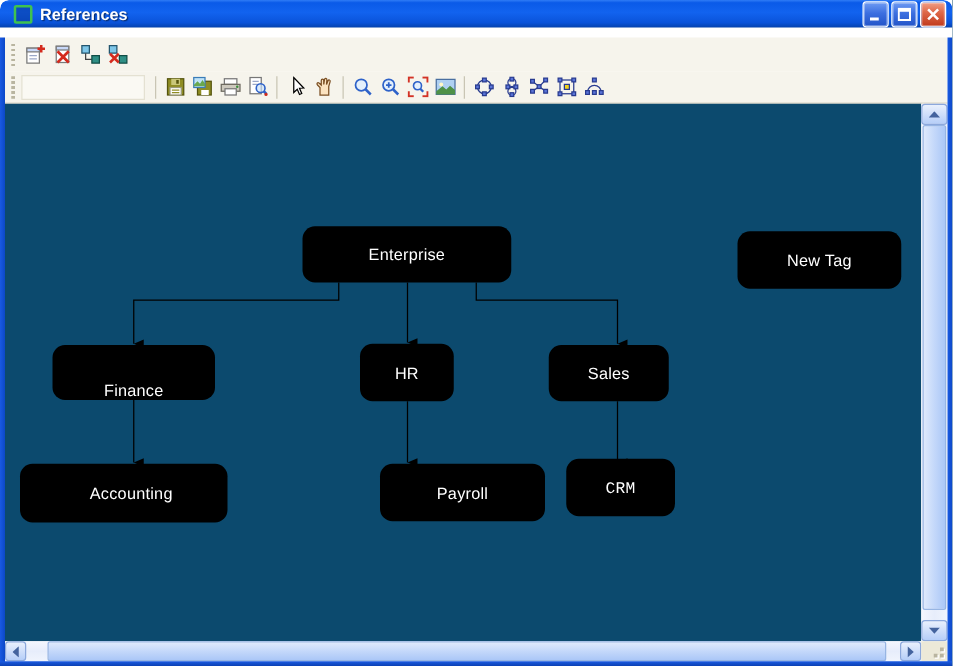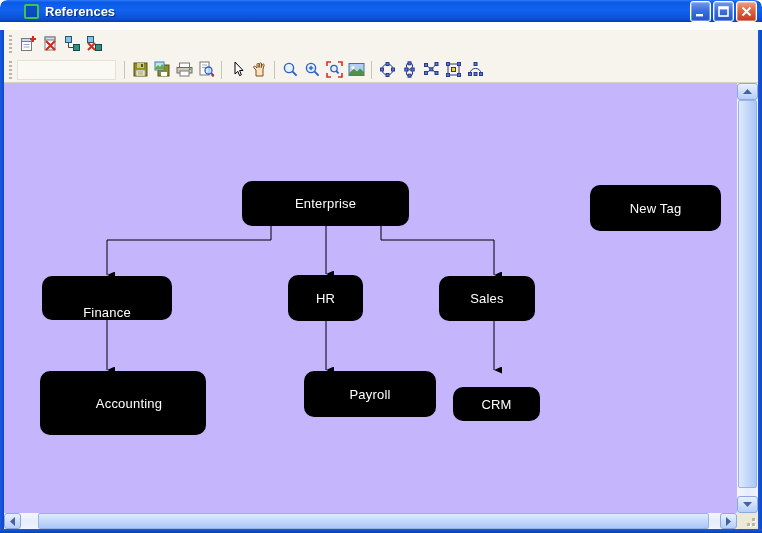--- a/index.html
+++ b/index.html
@@ -3,21 +3,21 @@
 <meta charset="utf-8">
 <style>
   * { box-sizing: border-box; margin: 0; padding: 0; }
   html,body { width:762px; height:533px; }
   body { font-family: "Liberation Sans", sans-serif; background:#fff; }
   .window { position:relative; width:762px; height:533px; overflow:hidden; background:#fff; border-radius:7px 7px 0 0; }
 
   
   .titlebar { position:absolute; top:0; left:0; right:0; height:22px;
     background:linear-gradient(180deg,#2f7cf6 0%,#0a5ae8 10%,#1263ef 45%,#0a53da 82%,#0646b8 96%,#0340a8 100%);
-    display:flex; align-items:center; padding:0 5px 0 24px; border-radius:7px 7px 0 0; }
+    display:flex; align-items:center; padding:0 5px 0 11px; border-radius:7px 7px 0 0; }
   .app-icon { width:15px; height:15px; border:2px solid #3fc24f; background:rgba(10,60,160,.55); border-radius:2px; margin-right:6px; flex:0 0 auto; }
   .title { color:#fff; font-weight:bold; font-size:13px; text-shadow:1px 1px 1px rgba(0,0,0,.55); flex:1 1 auto; }
   .winbtns { display:flex; gap:2px; }
   .wbtn { width:21px; height:21px; border-radius:3px; border:1px solid #fff; display:flex; align-items:center; justify-content:center;
     background:linear-gradient(180deg,#6f9bf3 0%,#3c6fe0 45%,#2254c8 100%); box-shadow:inset 0 0 0 1px rgba(255,255,255,.35); cursor:default; }
   .wbtn.close { background:linear-gradient(180deg,#f0a088 0%,#df6a4a 40%,#c03a1c 100%); }
   .wbtn svg { display:block; }
 
   .b-left,.b-right,.b-bottom { position:absolute; background:linear-gradient(90deg,#1a5ae2,#0b48c8); }
   .b-left  { left:0; top:30px; bottom:0; width:4px; }
@@ -29,21 +29,21 @@
   .toolbar.row1 { top:30px; height:27px; padding-left:4px; }
   .toolbar.row2 { top:57px; height:26px; padding-left:4px; border-bottom:1px solid #d8d4c4; }
   .grip { width:3px; height:18px; margin:0 5px 0 1px;
     background:repeating-linear-gradient(180deg,#b9b5a0 0 2px,transparent 2px 4px); }
   .blankbox { width:99px; height:20px; background:#faf9f3; border:1px solid #e4e1d2; margin-right:4px; }
   .sep { width:1px; height:18px; background:#c9c5b4; margin:0 4px; }
   .tbtn { width:22px; height:22px; border:none; background:transparent; display:flex; align-items:center; justify-content:center; padding:0; }
   .tbtn svg { display:block; }
 
   
-  .canvas { position:absolute; left:4px; top:83px; width:733px; height:430px; background:#c4b5fd; overflow:hidden; }
+  .canvas { position:absolute; left:4px; top:83px; width:733px; height:430px; background:#0c4a6e; overflow:hidden; }
   .edges { position:absolute; left:0; top:0; }
   .node { position:absolute; background:#000; color:#fff; border-radius:10px; display:flex; align-items:center; justify-content:center;
     font-size:13px; letter-spacing:.2px; cursor:default; }
 
   
   .vscroll { position:absolute; left:737px; top:83px; width:21px; height:430px; background:linear-gradient(90deg,#f4f7fe 0%,#e7edfb 50%,#f0f4fd 100%); }
   .hscroll { position:absolute; left:4px; top:513px; width:733px; height:16px; background:linear-gradient(180deg,#f4f7fe 0%,#e7edfb 50%,#f0f4fd 100%); display:flex; }
   .sbtn { background:linear-gradient(180deg,#e9f0fd 0%,#cdddfa 55%,#b6cef8 100%); border:1px solid #8ca8dc; border-radius:3px;
     display:flex; align-items:center; justify-content:center; }
   .vscroll .sbtn { width:21px; height:17px; }
@@ -284,27 +284,27 @@
       </div>
     <div class="node" style="left:38px;  top:193px; width:130px; height:44px;align-items:flex-end;">
         <span>Finance</span>
       </div>
     <div class="node" style="left:284px; top:192px; width:75px;  height:46px;">
         <span>HR</span>
       </div>
     <div class="node" style="left:435px; top:193px; width:96px; height:45px;">
         <span>Sales</span>
       </div>
-    <div class="node" style="left:36px;  top:288px; width:166px; height:64px;padding-left:12px;">
+    <div class="node" style="left:12px;  top:288px; width:166px; height:47px;padding-left:12px;">
         <span>Accounting</span>
       </div>
     <div class="node" style="left:256px; top:288px; width:132px; height:46px;margin-left:44px;">
         <span>Payroll</span>
       </div>
-    <div class="node" style="left:449px; top:304px; width:87px;  height:34px;">
+    <div class="node" style="left:449px; top:284px; width:87px;  height:46px;font-family:Liberation Mono, monospace;">
         <span>CRM</span>
       </div>
   </div>
 
   <div class="vscroll">
     <div class="sbtn up">
       <svg width="9" height="6">
           <path d="M4.5 0 L9 5 L0 5 Z" fill="#44639e"></path>
         </svg>
     </div>

